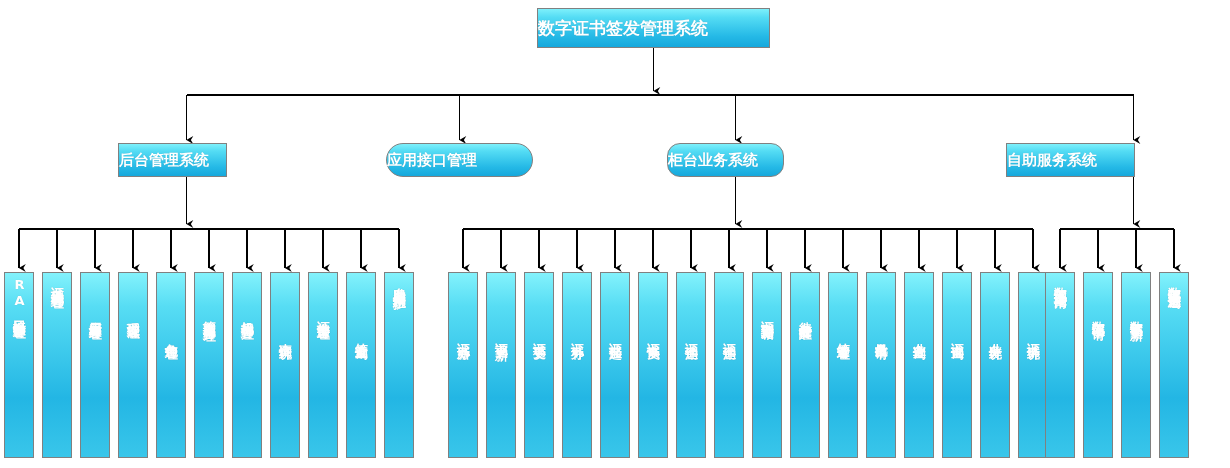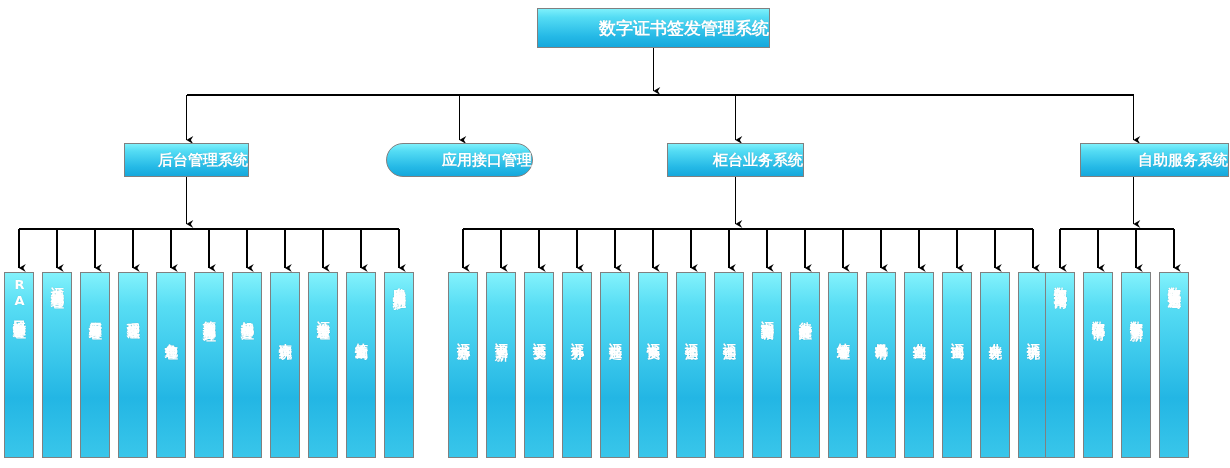--- a/index.html
+++ b/index.html
@@ -16,21 +16,21 @@
   #wires{position:absolute;left:0;top:0;width:1230px;height:468px;}
 
   
   .node{
     position:absolute;
     box-sizing:border-box;
     border:1px solid #808080;
     background:linear-gradient(to bottom,#7df0fb 0%,#54dcf4 22%,#25b9e6 72%,#16a8dc 100%);
     color:#ffffff;
     font-weight:bold;
-    text-align:right;
+    text-align:left;
     letter-spacing:0px;
     text-shadow:0 0 1px rgba(0,0,0,.18);
   }
   .root{
     left:537px;top:8px;width:233px;height:40px;
     line-height:38px;font-size:17px;
   }
   .lvl2{
     height:34px;line-height:32px;font-size:15px;
   }
@@ -113,24 +113,24 @@
         <path d="M1136,229 L1136,268" marker-end="url(#ah)"></path>
         <path d="M1174,229 L1174,268" marker-end="url(#ah)"></path>
       </g>
   </svg>
 
   <div class="node root">
     <span>数字证书签发管理系统</span>
   </div>
 
   <div id="lvl2-layer">
-      <div class="node lvl2" style="left: 124px; top: 143px; width: 125px;"><span>后台管理系统</span></div>
+      <div class="node lvl2" style="left: 118px; top: 143px; width: 109px;"><span>后台管理系统</span></div>
       <div class="node lvl2" style="left: 386px; top: 143px; width: 147px; border-radius: 17px;"><span>应用接口管理</span></div>
-      <div class="node lvl2" style="left: 667px; top: 143px; width: 137px;"><span>柜台业务系统</span></div>
-      <div class="node lvl2" style="left: 1080px; top: 143px; width: 149px;"><span>自助服务系统</span></div>
+      <div class="node lvl2" style="left: 667px; top: 143px; width: 117px; border-radius: 13px;"><span>柜台业务系统</span></div>
+      <div class="node lvl2" style="left: 1006px; top: 143px; width: 129px;"><span>自助服务系统</span></div>
     </div>
   <div id="leaf-layer">
       <div class="node leaf " style="left: 4px;">
         <span class="vtext">RA接口参数管理</span>
       </div>
       <div class="node leaf " style="left: 42px;">
         <span class="vtext">证书颁发机构管理</span>
       </div>
       <div class="node leaf mid" style="left: 80px;">
         <span class="vtext">应用对象管理</span>

